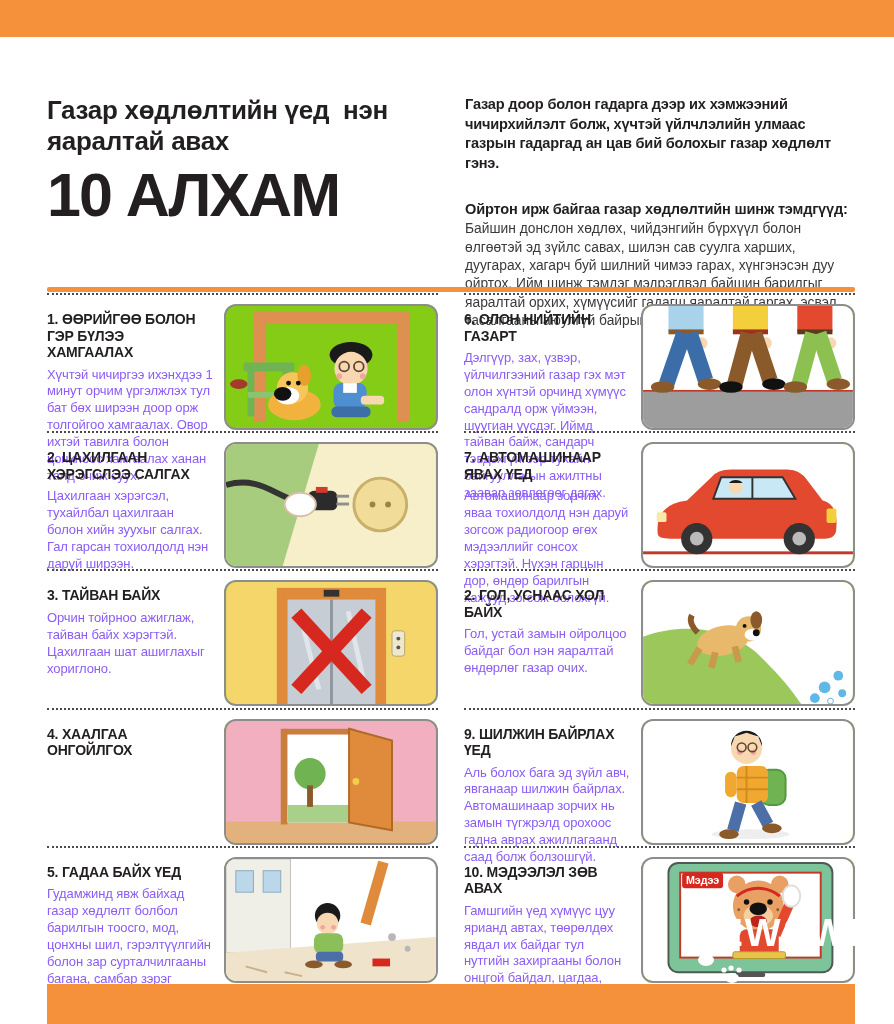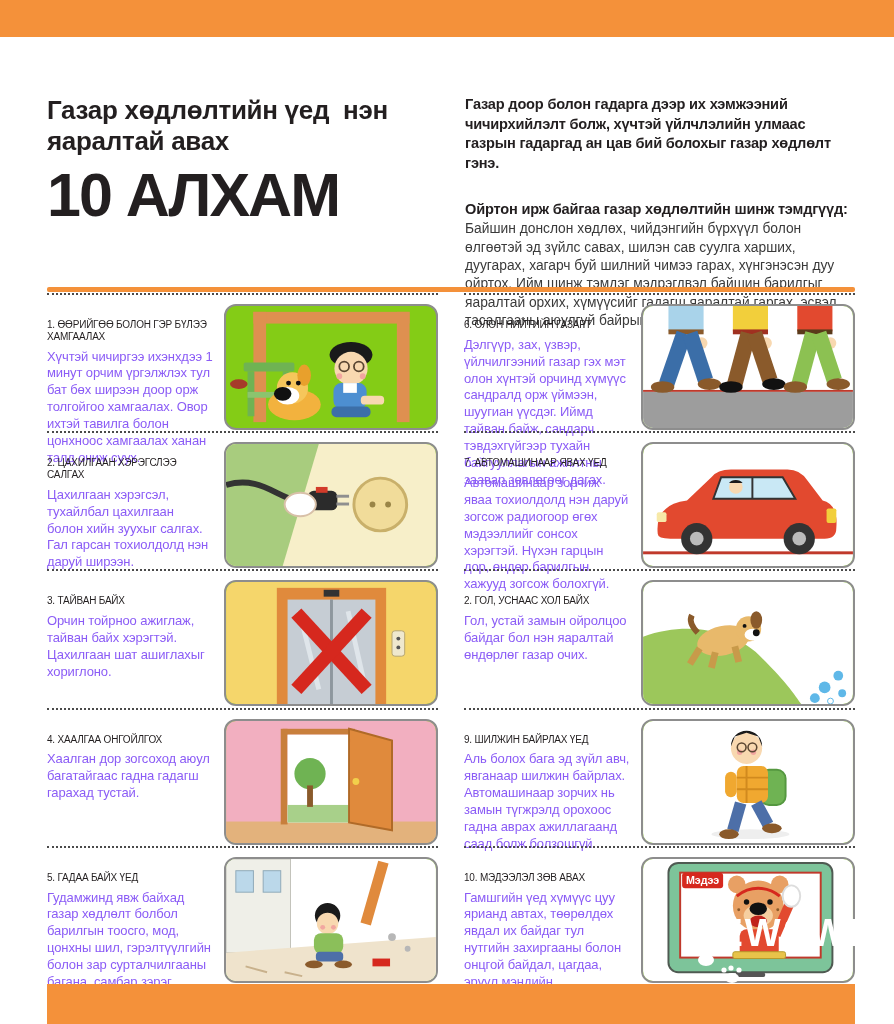--- a/index.html
+++ b/index.html
@@ -21,21 +21,21 @@
   .signs-body{font-size:13.8px;line-height:1.33;margin-top:3px;color:#3a3a3a;}
 
   .divider{position:absolute;top:287px;left:47px;width:808px;height:5px;background:#F4913A;border-radius:2px;}
 
   .steps{position:absolute;top:293px;left:47px;width:808px;display:flex;gap:26px;}
   .col{flex:1;display:flex;flex-direction:column;}
   .step{height:138.2px;box-sizing:border-box;border-top:2px dotted #4a4a4a;padding-top:7px;display:flex;gap:11px;}
   .col .step:last-child{border-bottom:none;}
   .col{border-bottom:2px dotted #4a4a4a;}
   .step-text{flex:1;min-width:0;}
-  .step-heading{font-weight:400;font-size:10px;line-height:1.18;margin:17px 0 6px;letter-spacing:-0.2px;}
+  .step-heading{font-weight:700;font-size:14px;line-height:1.18;margin:9px 0 6px;letter-spacing:-0.2px;}
   .step-body{font-size:13px;line-height:1.3;color:#8b5cf6;letter-spacing:-0.1px;}
   .figure{width:210px;height:122px;flex:none;margin-top:2px;border:2px solid #8d8d8d;border-radius:12px;background:#84cc16;overflow:hidden;}
   .figure svg{display:block;width:100%;height:100%;}
 
   .watermark{position:absolute;top:912px;left:688px;z-index:6;color:#ffffff;
     font-size:38px;font-weight:700;letter-spacing:2px;white-space:nowrap;}
   .paws{position:absolute;top:946px;left:692px;z-index:6;}
 </style>
 </head>
 <body>
@@ -139,21 +139,20 @@
             <rect x="170" y="50" width="13" height="26" rx="3" fill="#EFE8CE" stroke="#b5a570"></rect>
             <circle cx="176.5" cy="58" r="2" fill="#555"></circle>
             <circle cx="176.5" cy="67" r="2" fill="#555"></circle>
           </svg>
         </div>
       </div>
 
       <div class="step">
         <div class="step-text">
           <div class="step-heading">4. ХААЛГАА ОНГОЙЛГОХ</div>
-          <div class="step-body">Хаалган дор зогсоход аюул багатайгаас гадна гадагш гарахад тустай.</div>
         </div>
         <div class="figure">
           <svg viewBox="0 0 215 125">
             <rect width="215" height="125" fill="#F2AFC0"></rect>
             <rect x="0" y="103" width="215" height="22" fill="#E3B27C"></rect>
             <rect x="58" y="8" width="74" height="6" fill="#C87F3C"></rect>
             <rect x="56" y="8" width="7" height="98" fill="#C87F3C"></rect>
             <rect x="63" y="14" width="63" height="90" fill="#ffffff"></rect>
             <rect x="63" y="86" width="63" height="18" fill="#A8D08A"></rect>
             <circle cx="86" cy="54" r="16" fill="#6FB353"></circle>

